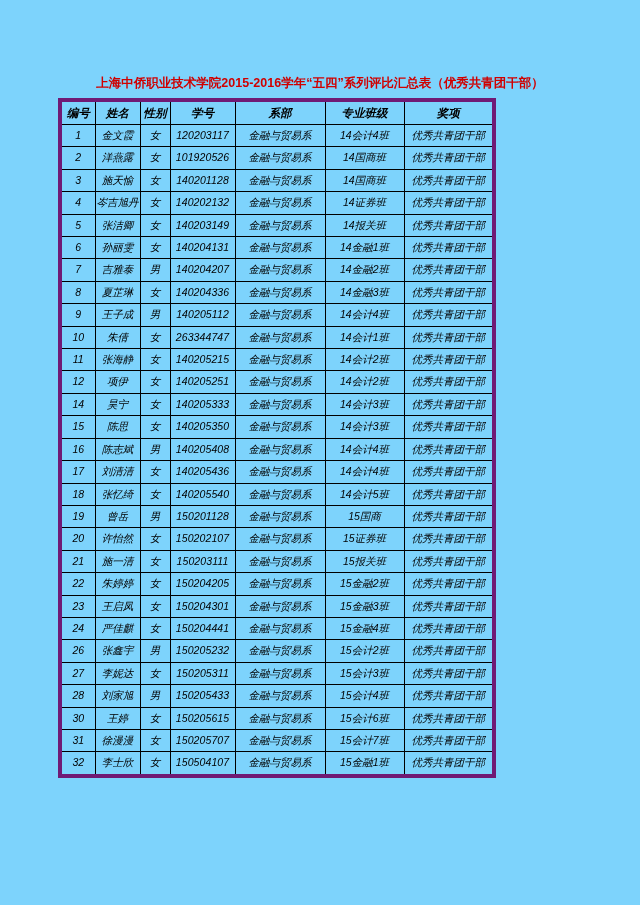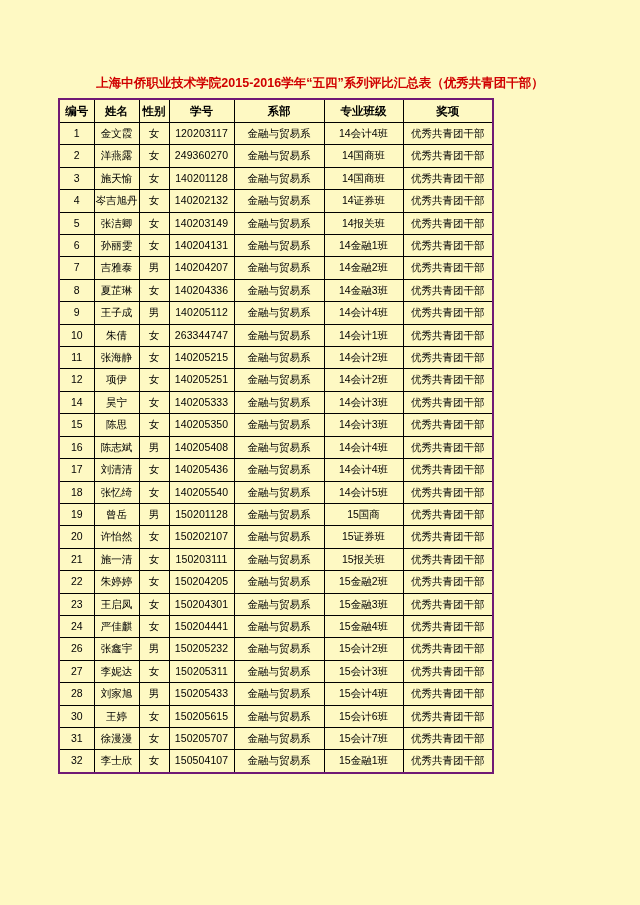--- a/index.html
+++ b/index.html
@@ -10,21 +10,21 @@
   body {
     width: 640px;
     height: 905px;
     font-family: "Liberation Sans", "DejaVu Sans", sans-serif;
     overflow: hidden;
   }
   .page {
     position: relative;
     width: 640px;
     height: 905px;
-    background: #fef9c3;
+    background: #7dd3fc;
   }
   .doc-title {
     position: absolute;
     left: 0;
     top: 75px;
     width: 640px;
     text-align: center;
     font-size: 12.5px;
     font-weight: bold;
     color: #d00000;
@@ -35,21 +35,22 @@
   .table-wrap {
     position: absolute;
     left: 58px;
     top: 98px;
     width: 434px;
   }
   table.grid {
     border-collapse: collapse;
     table-layout: fixed;
     width: 434px;
-    border: 2px solid #701a75;
+    border: 4px solid #701a75;
+    font-style: italic;
   }
   table.grid td, table.grid th {
     border: 1px solid #000000;
     padding: 0;
     height: 21.4px;
     font-size: 10.5px;
     color: #000000;
     text-align: center;
     vertical-align: middle;
     font-weight: normal;
@@ -111,21 +112,21 @@
             <td>女</td>
             <td class="cell-sid">120203117</td>
             <td>金融与贸易系</td>
             <td>14会计4班</td>
             <td>优秀共青团干部</td>
           </tr>
           <tr>
             <td class="cell-num">2</td>
             <td>洋燕露</td>
             <td>女</td>
-            <td class="cell-sid">249360270</td>
+            <td class="cell-sid">101920526</td>
             <td>金融与贸易系</td>
             <td>14国商班</td>
             <td>优秀共青团干部</td>
           </tr>
           <tr>
             <td class="cell-num">3</td>
             <td>施天愉</td>
             <td>女</td>
             <td class="cell-sid">140201128</td>
             <td>金融与贸易系</td>

